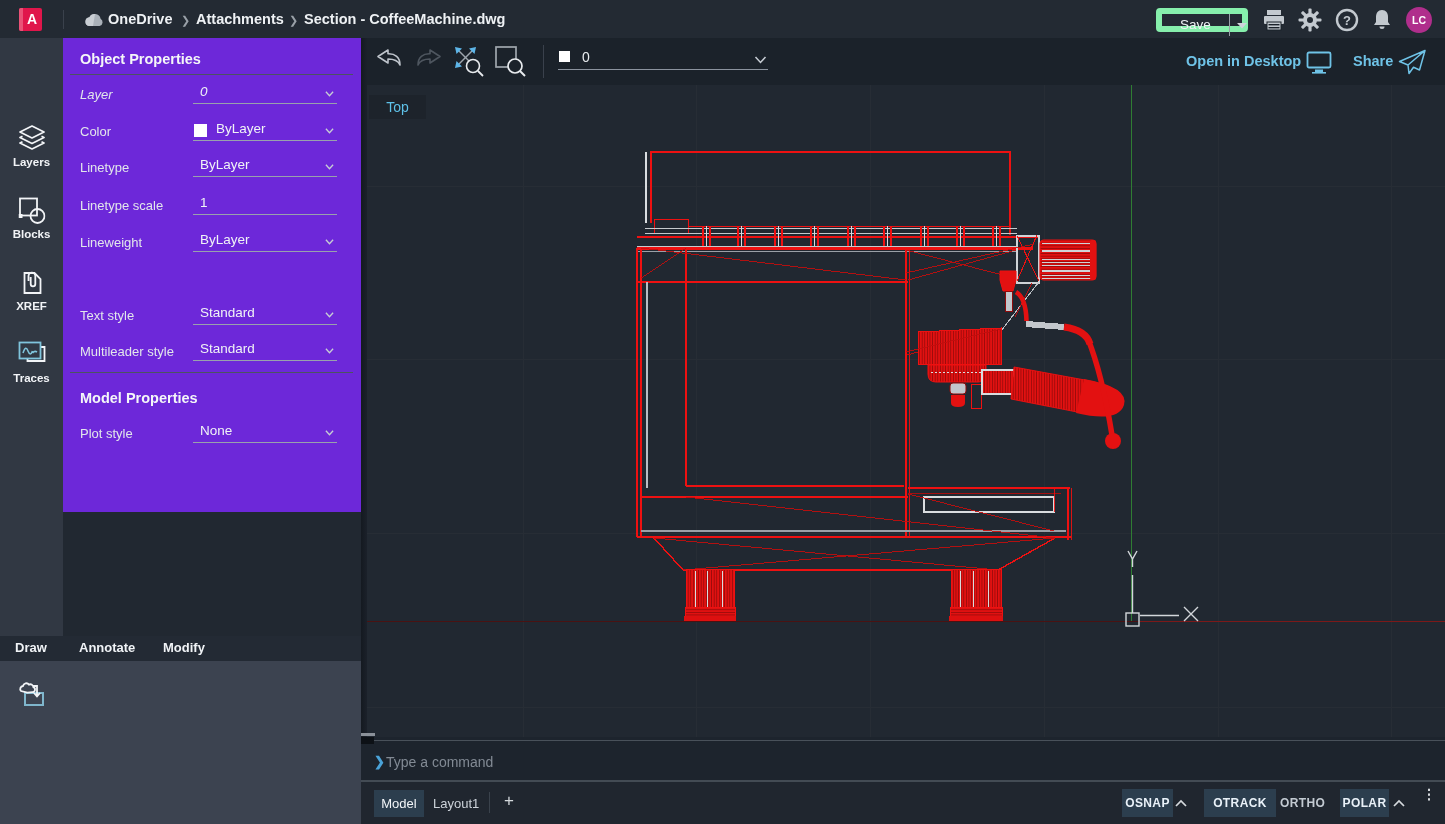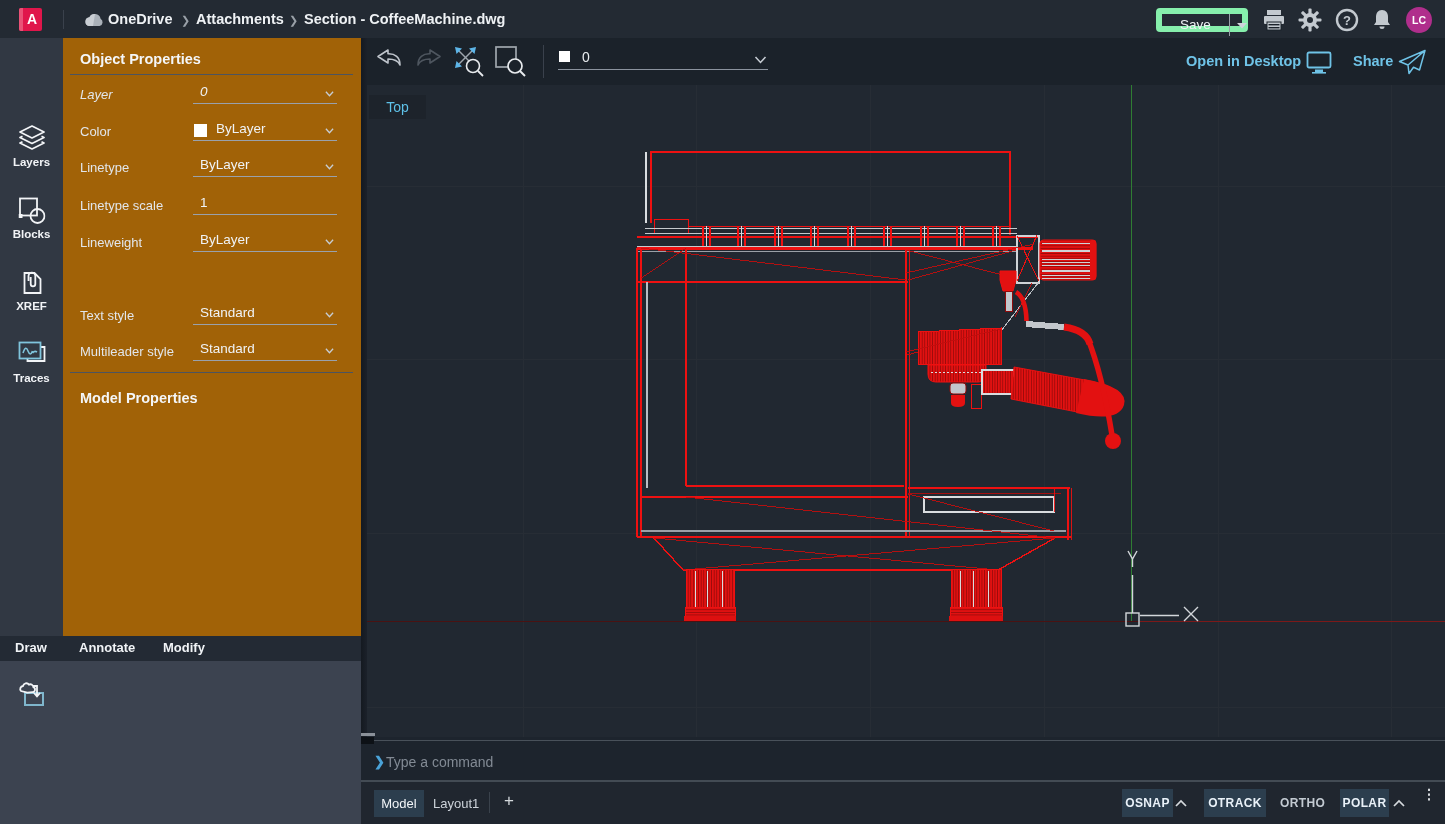--- a/index.html
+++ b/index.html
@@ -26,21 +26,21 @@
   .icon24 { width:24px; height:24px; }
   #avatar { left:1406px; top:7px; width:26px; height:26px; border-radius:50%; background:#b02e8c;
     color:#fff; font-weight:bold; font-size:10.5px; text-align:center; line-height:26px; }
   
   #rail { left:0; top:38px; width:63px; height:598px; background:#313843; }
   .railitem { position:absolute; left:0; width:63px; height:72px; text-align:center; }
   .railitem.active { background:#3d4452; height:78px; }
   .raillabel { position:absolute; left:0; right:0; top:46px; color:#f2f4f7; font-size:11.5px; font-weight:bold; }
   .railicon { position:absolute; left:50%; top:15px; transform:translateX(-50%); }
   
-  #panel { left:63px; top:38px; width:298px; height:598px; background:#a16207; }
+  #panel { left:63px; top:38px; width:298px; height:474px; background:#6d28d9; }
   .phead { position:absolute; left:17px; color:#f4f6f8; font-weight:bold; font-size:14.5px; }
   .pdiv { position:absolute; left:7px; width:283px; height:1px; background:#4c5460; }
   .prow { position:absolute; left:17px; width:270px; height:24px; }
   .plabel { position:absolute; left:0; top:3px; color:#e2e6eb; font-size:13px; }
   .pfield { position:absolute; left:113px; width:144px; height:20px; border-bottom:1px solid #99a1ac; }
   .pval { position:absolute; left:7px; top:0px; color:#f0f3f6; font-size:13.5px; }
   .pcaret { position:absolute; right:3px; top:5px; width:9px; height:9px; }
   .swatch { width:13px; height:13px; background:#fff; }
   
   #drawbar { left:0; top:636px; width:361px; height:25px; background:#232a34; }
@@ -225,20 +225,29 @@
       <div class="plabel">Multileader style</div>
       <div class="pfield">
           <div class="pval">Standard</div>
         <svg class="pcaret" viewBox="0 0 10 10">
             <path d="M1 3 L5 7.4 L9 3" fill="none" stroke="#c7cdd4" stroke-width="1.5"></path>
           </svg>
         </div>
     </div>
     <div class="pdiv" style="top:334px;"></div>
     <div class="phead" style="top:352px;">Model Properties</div>
+    <div class="prow" style="top:385px;">
+      <div class="plabel">Plot style</div>
+      <div class="pfield">
+          <div class="pval">None</div>
+        <svg class="pcaret" viewBox="0 0 10 10">
+            <path d="M1 3 L5 7.4 L9 3" fill="none" stroke="#c7cdd4" stroke-width="1.5"></path>
+          </svg>
+        </div>
+    </div>
   </div>
 
   <div id="drawbar" class="abs">
     <div class="dtab" style="left:15px;">Draw</div>
     <div class="dtab" style="left:79px;">Annotate</div>
     <div class="dtab" style="left:163px;">Modify</div>
   </div>
   <div id="toolarea" class="abs">
     <svg class="abs" style="left:18px; top:18px;" width="27" height="28" viewBox="0 0 27 28">
       <rect x="7" y="14" width="18" height="12" fill="none" stroke="#7fb6cc" stroke-width="2"></rect>
@@ -467,21 +476,21 @@
 
   <div id="bottombar" class="abs">
     <div class="btab" style="left:13px; width:50px; background:#2c3e4e; color:#f2f5f8; text-align:center;">Model</div>
     <div class="btab" style="left:72px; color:#ccd2d9;">Layout1</div>
     <div class="vsep abs" style="left:128px; top:10px; height:21px; background:#3a424c;"></div>
     <div class="abs" style="left:143px; top:9px; color:#d6dade; font-size:17px;">+</div>
     <div class="bbtn" style="left:761px; width:51px;">OSNAP</div>
     <svg class="abs" style="left:813px; top:17px;" width="14" height="9" viewBox="0 0 14 9">
         <path d="M2 7 L7 2 L12 7" fill="none" stroke="#d6dade" stroke-width="1.7"></path>
       </svg>
-    <div class="bbtn" style="left:843px; width:62px;">OTRACK</div>
+    <div class="bbtn" style="left:843px; width:72px;">OTRACK</div>
     <div class="btab" style="left:919px; color:#c3cad2; font-size:12px; font-weight:bold; letter-spacing:0.4px;">ORTHO</div>
     <div class="bbtn" style="left:979px; width:49px;">POLAR</div>
     <svg class="abs" style="left:1031px; top:17px;" width="14" height="9" viewBox="0 0 14 9">
         <path d="M2 7 L7 2 L12 7" fill="none" stroke="#d6dade" stroke-width="1.7"></path>
       </svg>
     <div class="abs" style="left:1061px; top:8px; color:#d6dade; font-size:14px; font-weight:bold; line-height:9px;">⋮</div>
   </div>
 
 </div>
 

